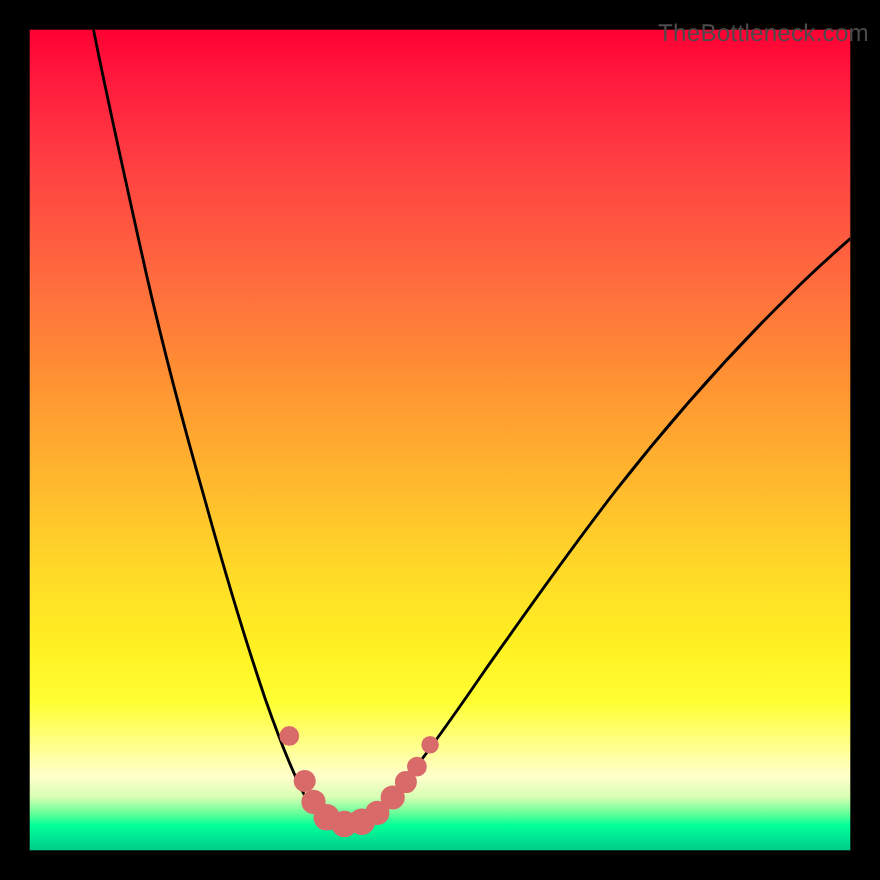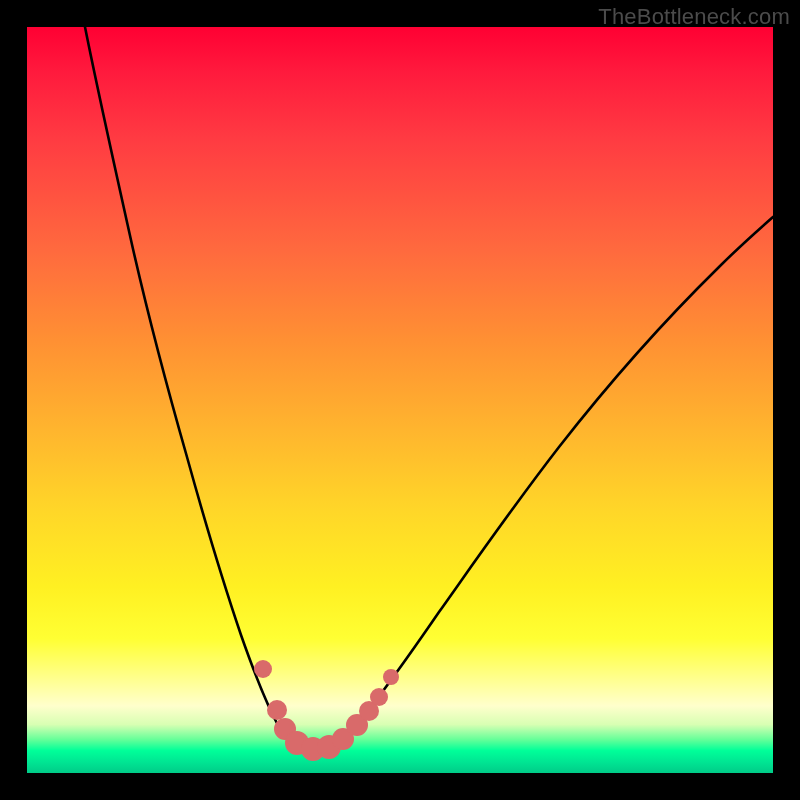--- a/index.html
+++ b/index.html
@@ -41,21 +41,21 @@
       #ffffcc 91%,
       #d8ffb3 93.5%,
       #66ff99 95.5%,
       #00ff99 97%,
       #00e693 98.5%,
       #00cc88 100%
     );
   }
   .watermark {
     position: absolute;
-    top: 4px;
+    top: 17px;
     right: 10px;
     color: #4b4b4b;
     font-size: 22px;
     font-weight: 500;
     letter-spacing: 0.2px;
     z-index: 20;
     user-select: none;
   }
   svg.curve {
     position: absolute;

